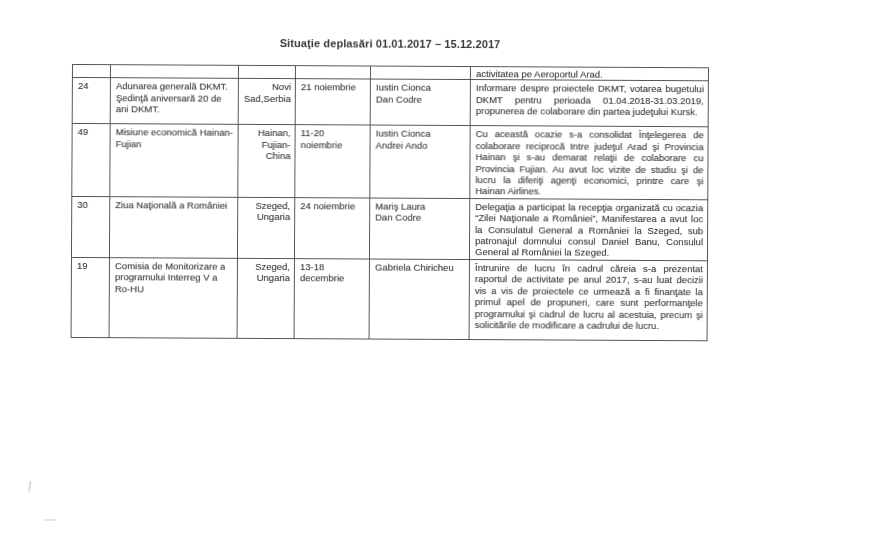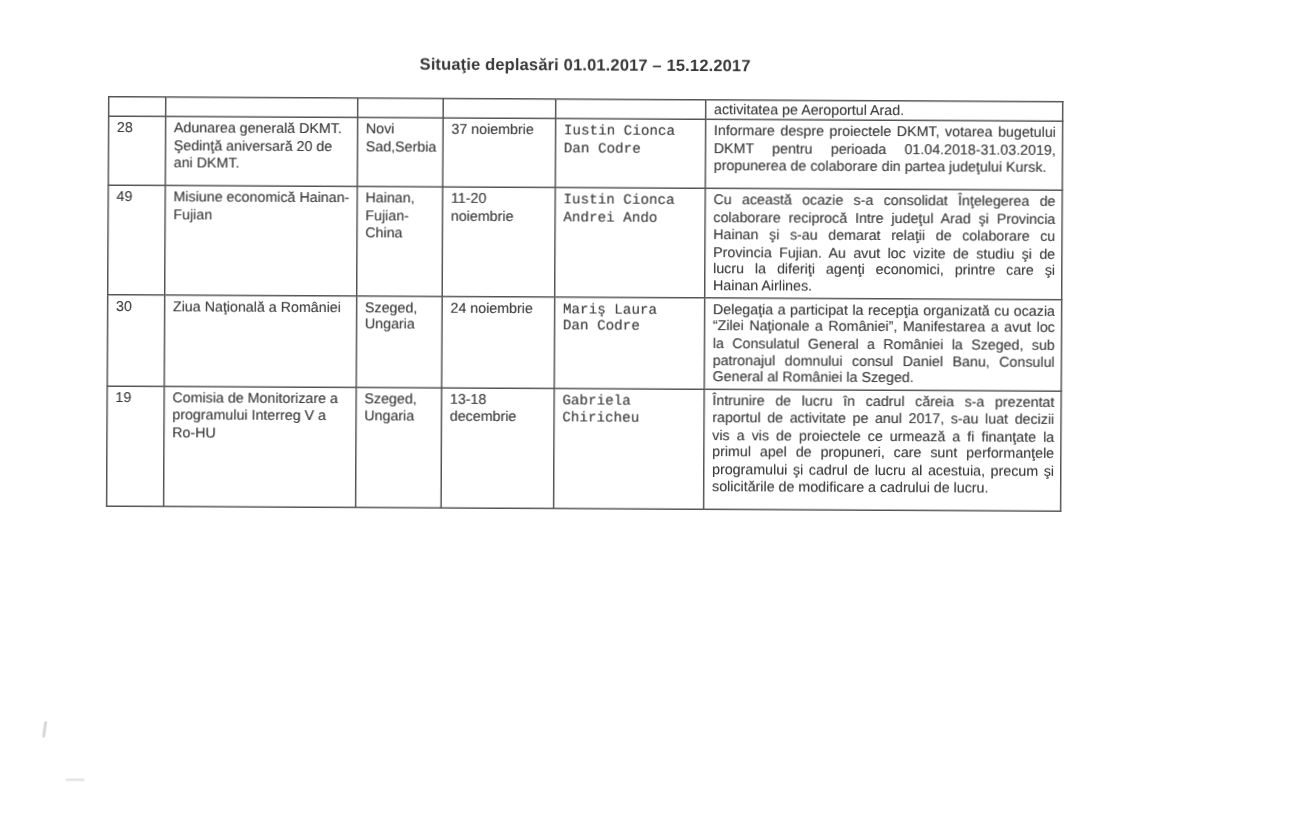--- a/index.html
+++ b/index.html
@@ -43,23 +43,23 @@
     border: 1px solid #555555;
     vertical-align: top;
     padding: 2px 4px 1px 5px;
     font-size: 9.5px;
     line-height: 11.4px;
     color: #3d3d3d;
     overflow: hidden;
     text-shadow: 0.2px 0.2px 0.3px rgba(70,70,70,0.45);
   }
   td.num   { padding-left: 8px; }
-  td.loc   { padding-right: 8px; overflow-wrap: break-word; word-break: break-word; }
+  td.loc   { padding-right: 8px; overflow-wrap: break-word; word-break: break-word; text-align: right; }
   td.desc  { text-align: justify; padding-left: 6px; line-height: 11.3px; }
-  td.people{ white-space: pre-line; font-family: Liberation Mono, monospace; }
+  td.people{ white-space: pre-line; }
   tr.r0 { height: 12px; }
   tr.r1 { height: 46px; }
   tr.r2 { height: 70px; }
   tr.r3 { height: 60px; }
   tr.r4 { height: 80px; }
   tr.r0 td { padding-top: 1px; padding-bottom: 0; }
   .scan-mark-1 {
     position: absolute;
     left: 31px; top: 481px;
     width: 2px; height: 11px;
@@ -95,24 +95,24 @@
       <tr class="r0">
         <td class="num"></td>
         <td class="event"></td>
         <td class="loc"></td>
         <td class="date"></td>
         <td class="people"></td>
         <td class="desc">activitatea pe Aeroportul Arad.</td>
       </tr>
 
       <tr class="r1">
-        <td class="num">28</td>
+        <td class="num">24</td>
         <td class="event">Adunarea generală DKMT. Şedinţă aniversară 20 de ani DKMT.</td>
         <td class="loc">Novi Sad,Serbia</td>
-        <td class="date">37 noiembrie</td>
+        <td class="date">21 noiembrie</td>
         <td class="people">Iustin Cionca
 Dan Codre</td>
         <td class="desc">Informare despre proiectele DKMT, votarea bugetului DKMT pentru perioada 01.04.2018-31.03.2019, propunerea de colaborare din partea judeţului Kursk.</td>
       </tr>
 
       <tr class="r2">
         <td class="num">49</td>
         <td class="event">Misiune economică Hainan-Fujian</td>
         <td class="loc">Hainan, Fujian-China</td>
         <td class="date">11-20 noiembrie</td>

